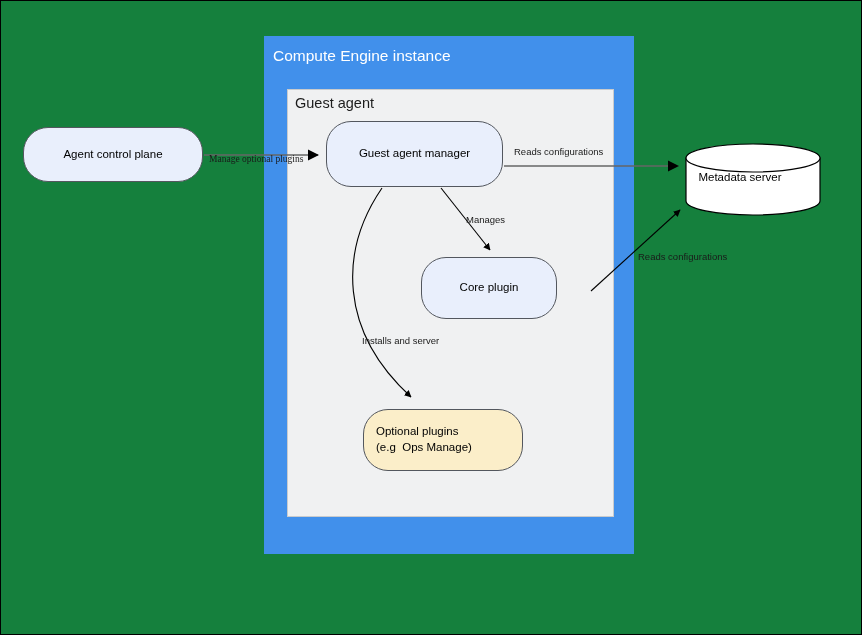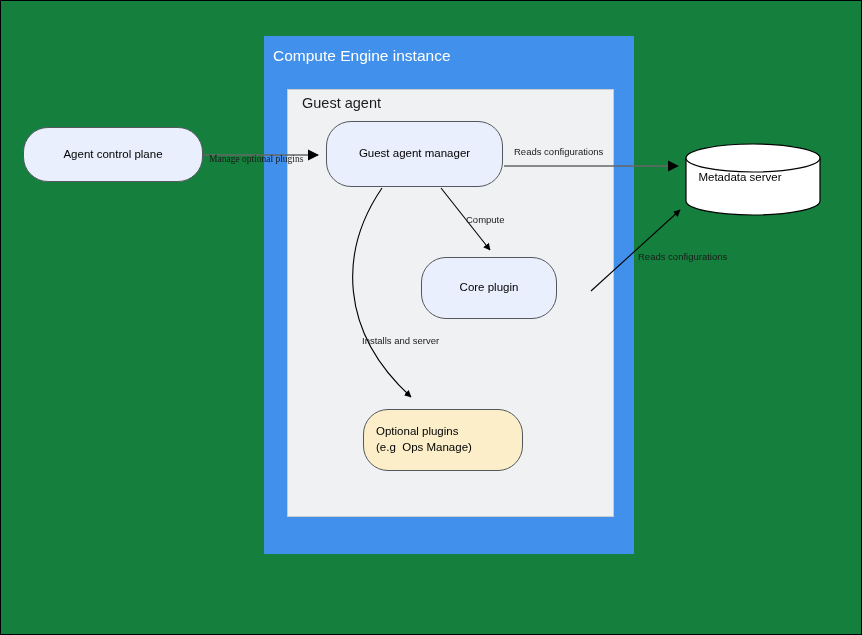--- a/index.html
+++ b/index.html
@@ -70,21 +70,20 @@
     border: 1px solid #c9cbcd;
     box-sizing: border-box;
   }
   #guest-agent-title {
     position: absolute;
     left: 294px;
     top: 94px;
     font-size: 14.5px;
     color: #1c1c1c;
     white-space: nowrap;
-    margin-left: 7px;
   }
 
   #agent-control-plane {
     left: 22px;
     top: 126px;
     width: 180px;
     height: 55px;
     font-size: 11.5px;
   }
   #guest-agent-manager {
@@ -194,19 +193,19 @@
     <span class="lines">
       <span class="line">Optional plugins</span>
       <span class="line">(e.g  Ops Manage)</span>
     </span>
   </div>
 
   <div class="edge-label" id="label-manage-optional-plugins">Manage optional plugins</div>
 
   <div class="edge-label" id="label-reads-config-top">Reads configurations</div>
 
-  <div class="edge-label" id="label-manages">Compute</div>
+  <div class="edge-label" id="label-manages">Manages</div>
 
   <div class="edge-label" id="label-reads-config-bottom">Reads configurations</div>
 
   <div class="edge-label" id="label-installs-updates">Installs and server</div>
 
 </div>
 
 </body></html>

